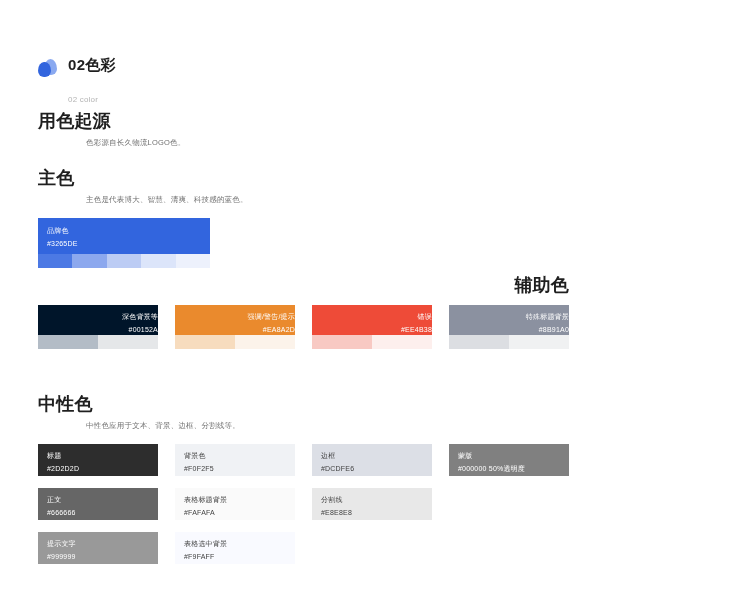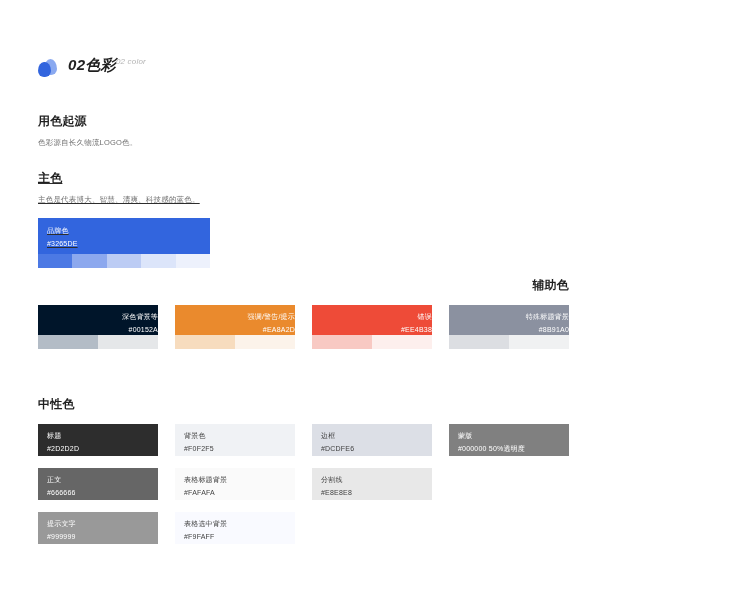--- a/index.html
+++ b/index.html
@@ -52,60 +52,60 @@
     position: absolute;
     left: 0px;
     top: 4px;
     width: 13px;
     height: 15px;
     background: #3265de;
     border-radius: 55% 55% 55% 55% / 70% 70% 50% 50%;
   }
   .header-texts {
     display: flex;
-    flex-direction: row;
-    font-style: italic;
+    flex-direction: column;
   }
   .header-title {
     font-size: 15px;
     font-weight: bold;
     color: #1f1f1f;
     line-height: 18px;
     letter-spacing: 0.3px;
   }
   .header-sub {
     font-size: 8px;
     color: #b4b4b4;
     line-height: 12px;
-    margin-top: 0;
+    margin-top: 20px;
     letter-spacing: 0.2px;
   }
 
   
   .section {
     position: absolute;
     left: 38px;
   }
   .section-title {
-    font-size: 12px;
+    font-size: 18px;
     font-weight: bold;
     color: #1f1f1f;
     line-height: 16px;
     letter-spacing: 0.2px;
   }
   .section-desc {
     font-size: 7.5px;
     color: #707070;
     line-height: 12px;
     margin-top: 8px;
     letter-spacing: 0.2px;
+    margin-left: 48px;
   }
 
   #sec-origin { top: 113px; }
-  #sec-primary { top: 170px; text-decoration: underline; }
+  #sec-primary { top: 170px; }
   #sec-aux { top: 277px; text-align: right; }
   #sec-neutral { top: 396px; }
 
   
   .primary-wrap {
     margin-top: 12px;
     width: 172px;
   }
   .primary-main {
     height: 36px;
@@ -247,20 +247,21 @@
           <div class="aux-tints">
             <div class="tint" style="background: rgb(220, 222, 226);"></div>
             <div class="tint" style="background: rgb(240, 241, 242);"></div>
           </div>
         </div>
       </div>
   </div>
 
   <div class="section" id="sec-neutral">
     <div class="section-title">中性色</div>
+    <div class="section-desc">中性色应用于文本、背景、边框、分割线等。</div>
     <div class="neutral-grid" id="neutral-grid">
         <div class="neutral-item on-dark" style="background: rgb(45, 45, 45); grid-area: 1 / 1;">
           <div class="swatch-name">标题</div>
           <div class="swatch-hex">#2D2D2D</div>
         </div>
         <div class="neutral-item on-light" style="background: rgb(240, 242, 245); grid-area: 1 / 2;">
           <div class="swatch-name">背景色</div>
           <div class="swatch-hex">#F0F2F5</div>
         </div>
         <div class="neutral-item on-light" style="background: rgb(220, 223, 230); grid-area: 1 / 3;">

